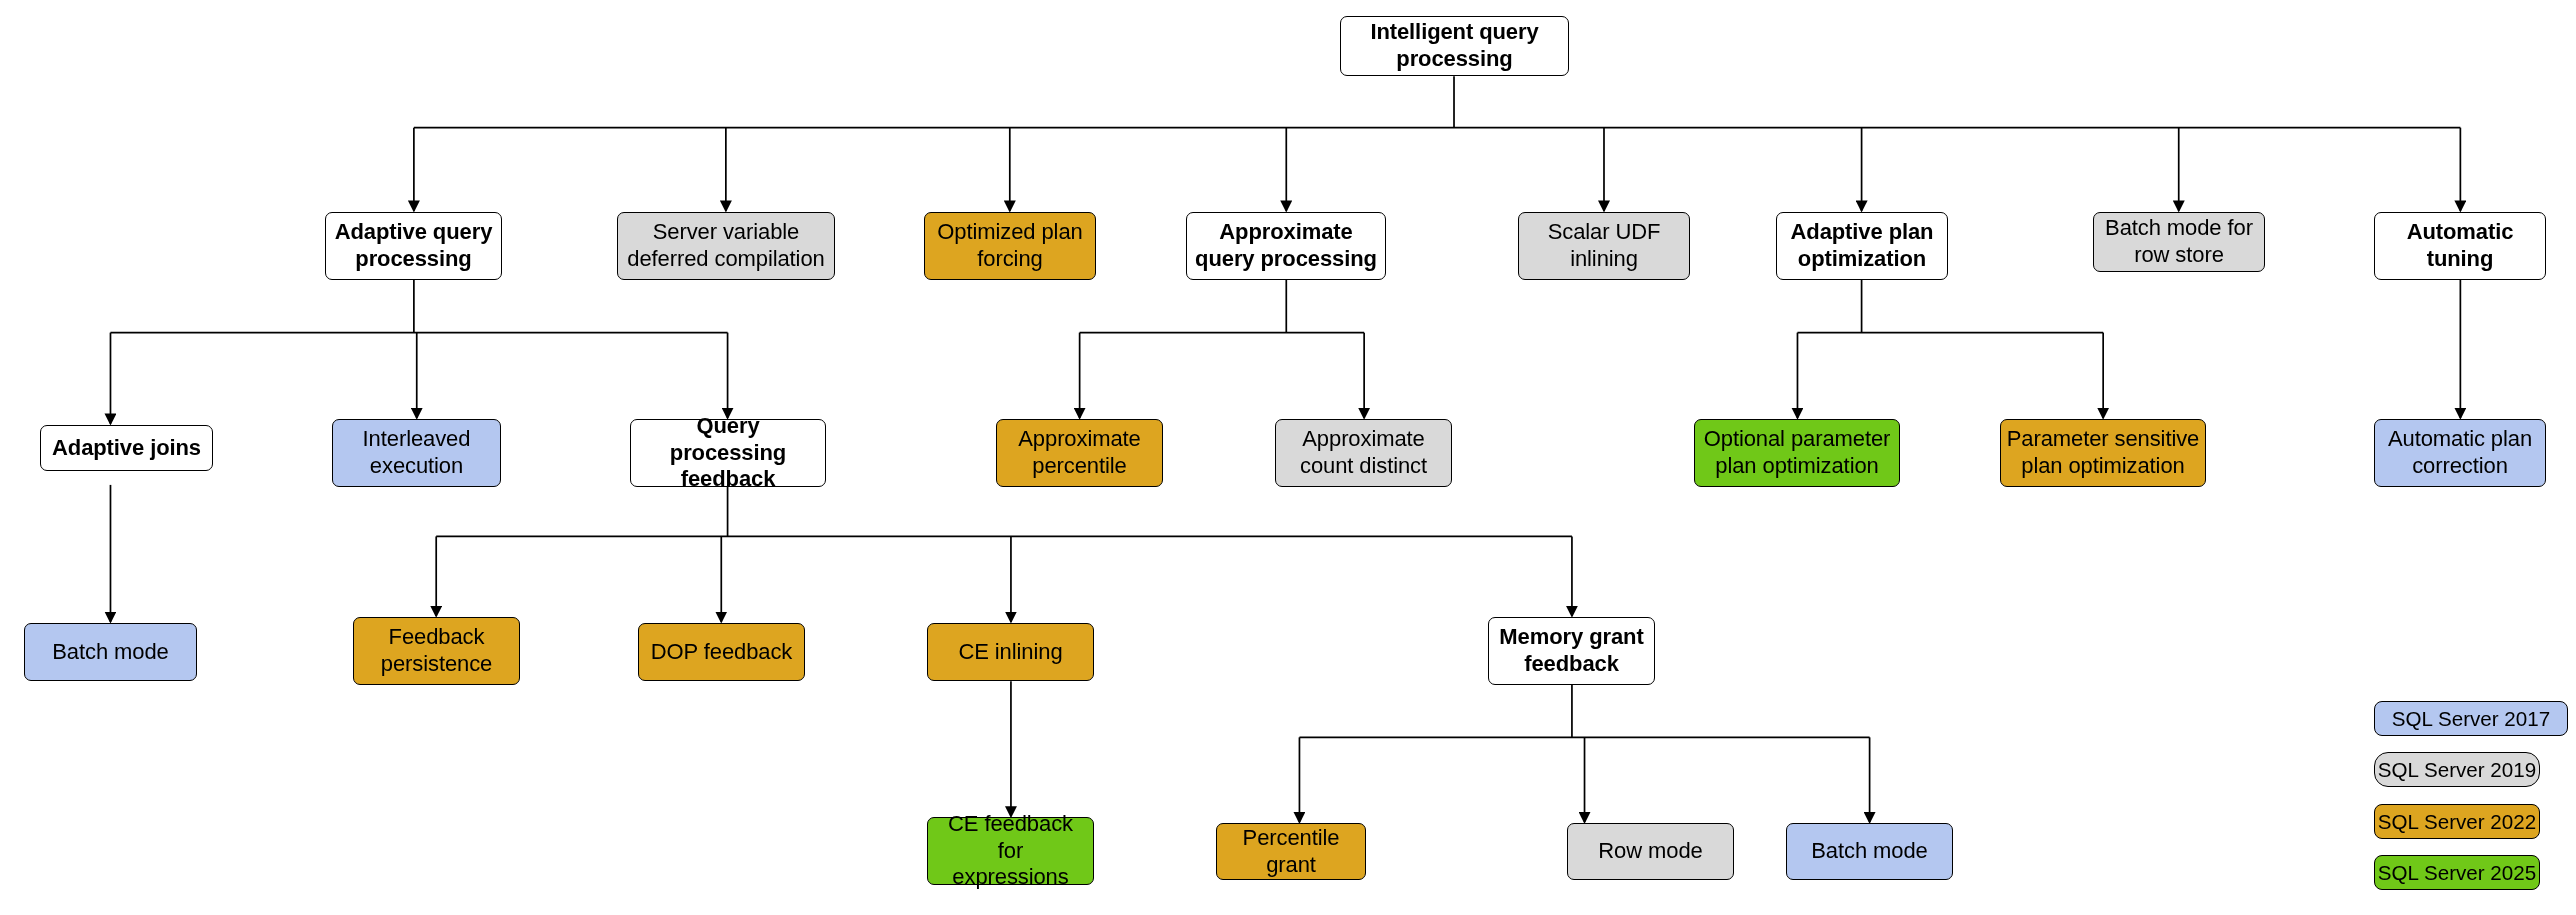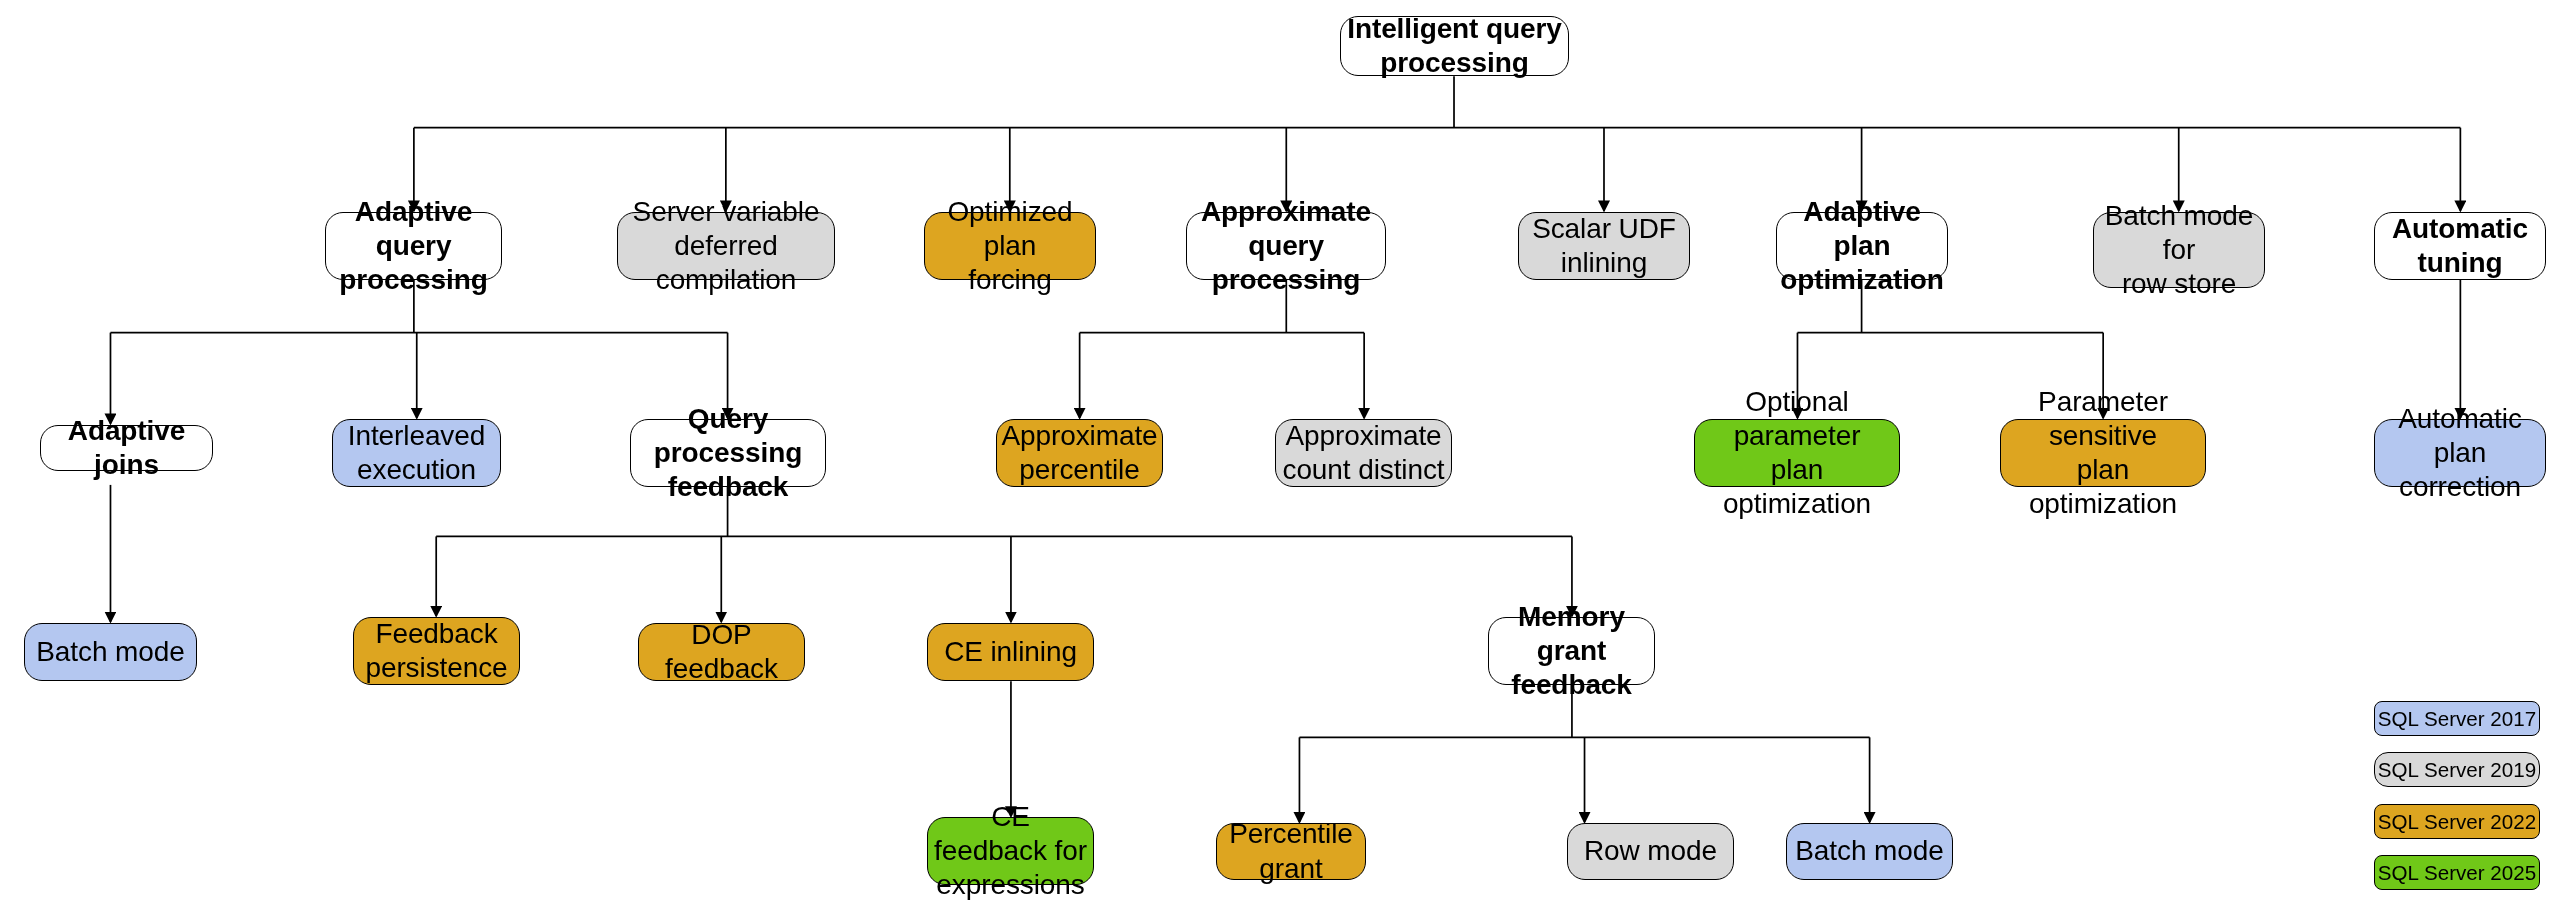--- a/index.html
+++ b/index.html
@@ -24,28 +24,28 @@
     position: absolute;
     left: 0; top: 0;
     width: 2576px;
     height: 916px;
     pointer-events: none;
   }
   .node {
     position: absolute;
     box-sizing: border-box;
     border: 1.7px solid #000000;
-    border-radius: 18px;
+    border-radius: 7px;
     background: #ffffff;
     display: flex;
     align-items: center;
     justify-content: center;
     text-align: center;
     color: #000000;
-    font-size: 28px;
+    font-size: 22px;
     line-height: 1.22;
     padding: 2.3px 5.7px;
     white-space: pre-line;
     letter-spacing: -0.1px;
   }
   .node.root {
     font-weight: bold;
   }
   .node.bold {
     font-weight: bold;
@@ -128,21 +128,21 @@
       <div class="node fill-gray" style="left: 617px; top: 212px; width: 218px; height: 68px;">Server variable
 deferred compilation</div>
       <div class="node fill-amber" style="left: 924px; top: 212px; width: 172px; height: 68px;">Optimized plan
 forcing</div>
       <div class="node fill-white bold" style="left: 1186px; top: 212px; width: 200px; height: 68px;">Approximate
 query processing</div>
       <div class="node fill-gray" style="left: 1518px; top: 212px; width: 172px; height: 68px;">Scalar UDF
 inlining</div>
       <div class="node fill-white bold" style="left: 1776px; top: 212px; width: 172px; height: 68px;">Adaptive plan
 optimization</div>
-      <div class="node fill-gray" style="left: 2093px; top: 212px; width: 172px; height: 76px;">Batch mode for
+      <div class="node fill-gray" style="left: 2093px; top: 212px; width: 172px; height: 60px;">Batch mode for
 row store</div>
       <div class="node fill-white bold" style="left: 2374px; top: 212px; width: 172px; height: 68px;">Automatic
 tuning</div>
       <div class="node fill-white bold" style="left: 40px; top: 425px; width: 173px; height: 46px;">Adaptive joins</div>
       <div class="node fill-blue" style="left: 332px; top: 419px; width: 169px; height: 68px;">Interleaved
 execution</div>
       <div class="node fill-white bold" style="left: 630px; top: 419px; width: 196px; height: 68px;">Query processing
 feedback</div>
       <div class="node fill-amber" style="left: 996px; top: 419px; width: 167px; height: 68px;">Approximate
 percentile</div>
@@ -161,19 +161,19 @@
       <div class="node fill-amber" style="left: 927px; top: 623px; width: 167px; height: 58px;">CE inlining</div>
       <div class="node fill-white bold" style="left: 1488px; top: 617px; width: 167px; height: 68px;">Memory grant
 feedback</div>
       <div class="node fill-green" style="left: 927px; top: 817px; width: 167px; height: 68px;">CE feedback for
 expressions</div>
       <div class="node fill-amber" style="left: 1216px; top: 823px; width: 150px; height: 57px;">Percentile grant</div>
       <div class="node fill-gray" style="left: 1567px; top: 823px; width: 167px; height: 57px;">Row mode</div>
       <div class="node fill-blue" style="left: 1786px; top: 823px; width: 167px; height: 57px;">Batch mode</div>
     </div>
   <div class="legend" id="legend">
-      <div class="legend-item fill-blue" style="left: 2374px; top: 701px; width: 166px; height: 35px;">SQL Server 2017</div>
+      <div class="legend-item fill-blue" style="left: 2374px; top: 701px; width: 194px; height: 35px;">SQL Server 2017</div>
       <div class="legend-item fill-gray" style="left: 2374px; top: 752px; width: 166px; height: 35px; border-radius: 14px;">SQL Server 2019</div>
       <div class="legend-item fill-amber" style="left: 2374px; top: 804px; width: 166px; height: 35px;">SQL Server 2022</div>
       <div class="legend-item fill-green" style="left: 2374px; top: 855px; width: 166px; height: 35px;">SQL Server 2025</div>
     </div>
 </div>
 
 
 </body></html>

